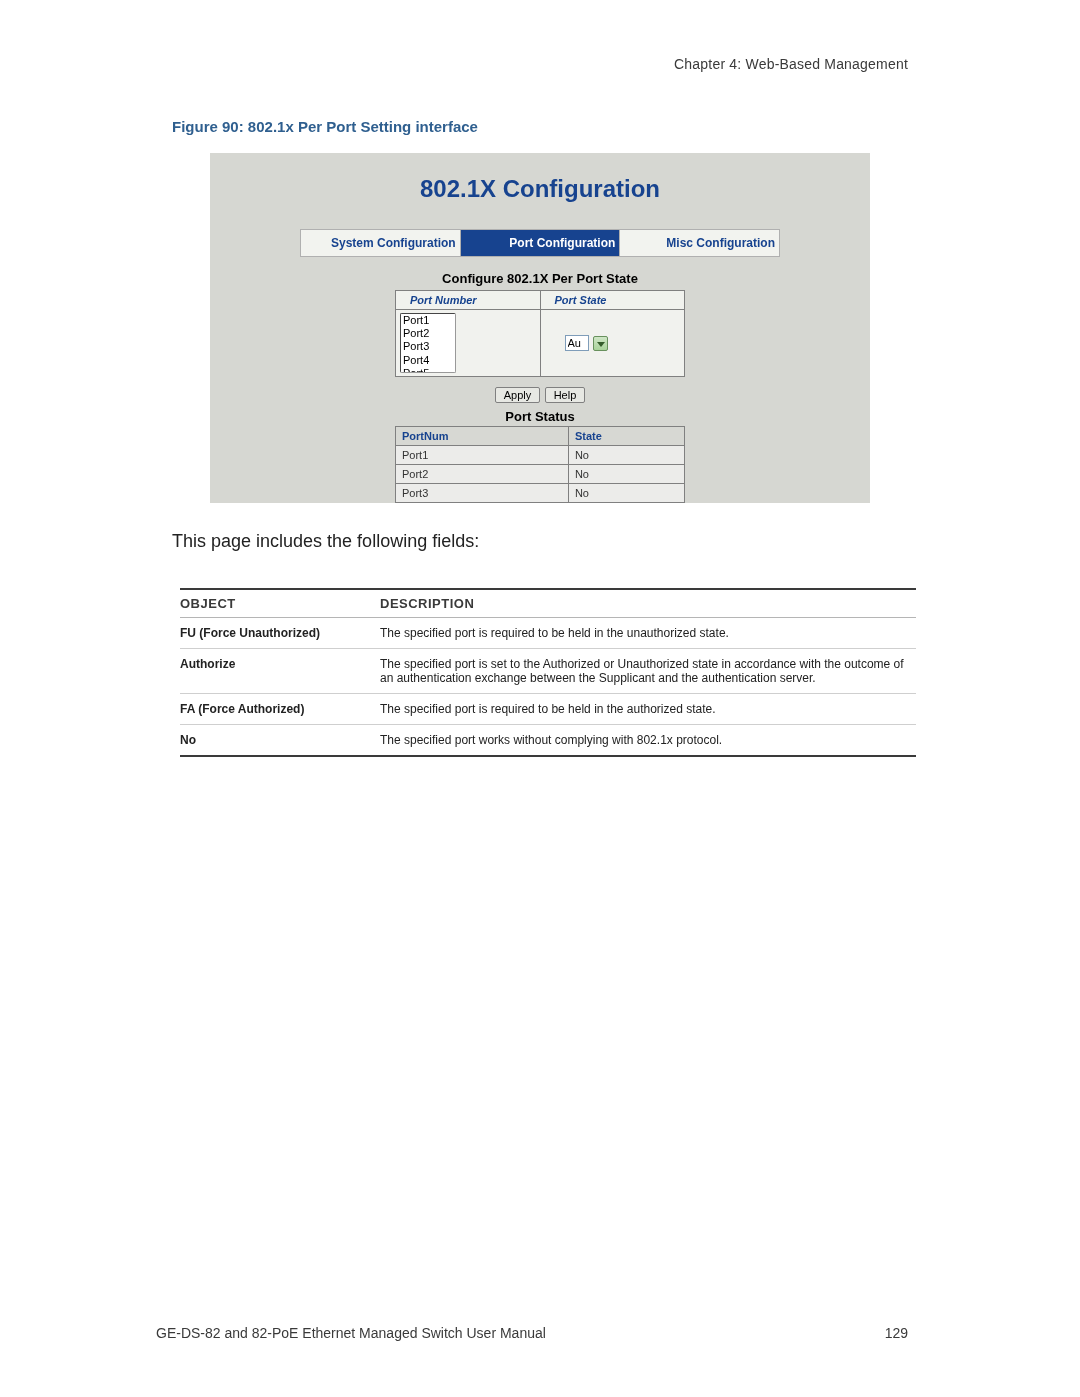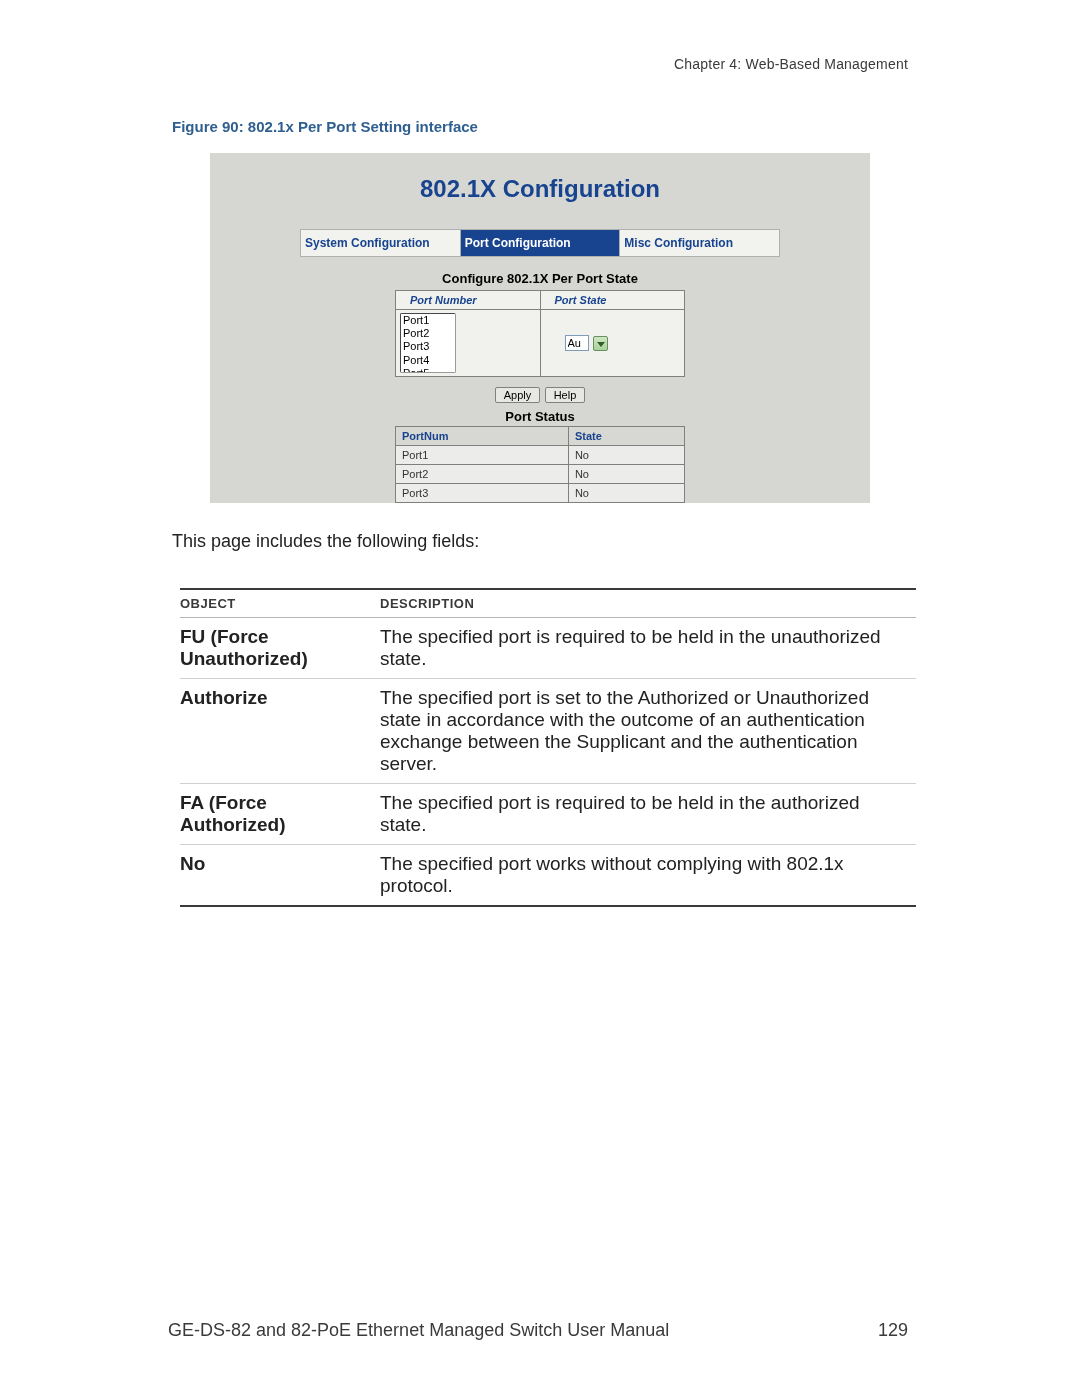--- a/index.html
+++ b/index.html
@@ -45,21 +45,21 @@
     margin: 0 0 26px 0;
   }
   .tabbar {
     display: flex;
     background: #f2f3ef;
     border: 1px solid #b0b0b0;
     margin: 0 72px;
   }
   .tabbar .tab {
     flex: 1;
-    text-align: left;
+    text-align: right;
     font-family: Arial, sans-serif;
     font-size: 12px;
     font-weight: bold;
     color: #17438f;
     padding: 6px 4px;
     border-right: 1px solid #b0b0b0;
     cursor: pointer;
   }
   .tabbar .tab:last-child { border-right: none; }
   .tabbar .tab.active { background: #17438f; color: #fff; }
@@ -186,37 +186,37 @@
     font-size: 13px;
     font-weight: 700;
     color: #3a3a3a;
     letter-spacing: 0.5px;
     padding: 6px 8px 6px 0;
     border-top: 2px solid #3a3a3a;
     border-bottom: 1px solid #b5b5b5;
     text-transform: uppercase;
   }
   .fieldtbl td {
-    font-size: 19px;
+    font-size: 12px;
     color: #222;
     padding: 8px 10px 8px 0;
     vertical-align: top;
     border-bottom: 1px solid #cfcfcf;
   }
   .fieldtbl tr:last-child td { border-bottom: 2px solid #3a3a3a; }
   .fieldtbl td.obj { font-weight: 600; width: 200px; }
 
   .footer {
     position: absolute;
     bottom: 56px;
-    left: 168px;
+    left: 156px;
     right: 172px;
     display: flex;
     justify-content: space-between;
-    font-size: 18px;
+    font-size: 14px;
     color: #3a3a3a;
   }
 </style>
 </head>
 <body>
 
 <div class="page">
   <div class="chapter-line">Chapter 4: Web-Based Management</div>
 
   <div class="figure-caption">Figure 90: 802.1x Per Port Setting interface</div>

